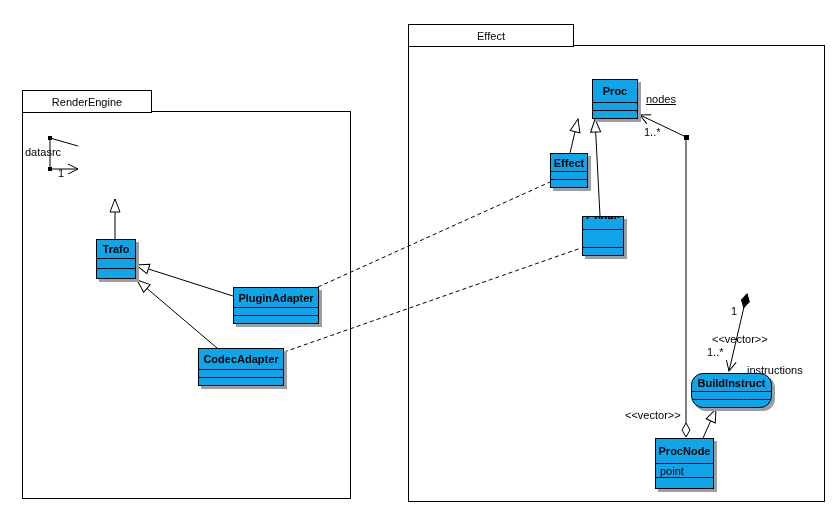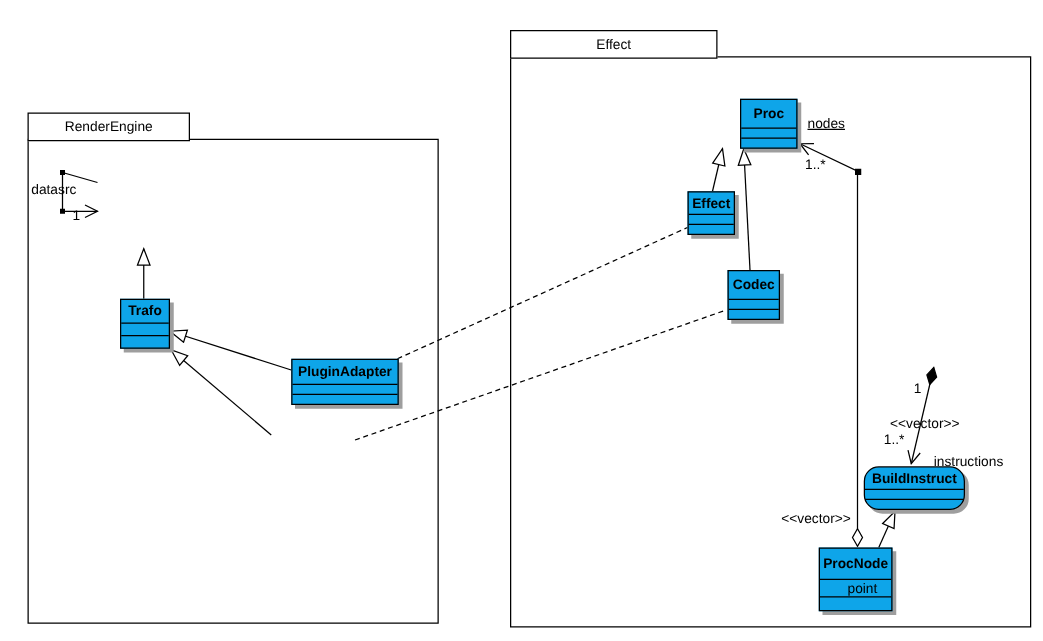--- a/index.html
+++ b/index.html
@@ -14,37 +14,37 @@
 
   
   .cls{position:absolute;background:#0ea5e9;border:1px solid #000;
        box-shadow:3px 3px 0 #9e9e9e;display:flex;flex-direction:column;z-index:3;}
   .cls .name{flex:1 1 auto;display:flex;align-items:center;justify-content:center;
              font-weight:bold;font-size:11px;color:#000;white-space:nowrap;overflow:hidden;}
   .cls .hdr{flex:1 1 auto;display:flex;flex-direction:column;align-items:center;justify-content:center;gap:4px;}
   .cls .stereo{font-size:11px;font-weight:normal;}
   .cls .iname{font-weight:bold;font-style:italic;font-size:11px;}
   .cls .row{flex:0 0 auto;border-top:1px solid #000;}
-  .cls .attr{display:flex;align-items:center;padding-left:22px;
+  .cls .attr{display:flex;align-items:center;padding-left:4px;
              font-size:11px;color:#000;}
 
   
   #c-procnode{left:78px;top:136px;width:78px;height:61px;}
   #c-procnode .row{height:8px;}
   #c-trafo{left:96px;top:239px;width:38px;height:38px;}
   #c-trafo .row{height:9px;}
   #c-pluginadapter{left:233px;top:287px;width:84px;height:35px;}
   #c-pluginadapter .row{height:7px;}
   #c-codecadapter{left:198px;top:348px;width:84px;height:36px;}
   #c-codecadapter .row{height:7px;}
   #c-proc{left:592px;top:79px;width:44px;height:38px;}
   #c-proc .row{height:7px;}
   #c-effect{left:550px;top:153px;width:36px;height:33px;}
   #c-effect .row{height:7px;}
-  #c-codec{left:582px;top:216px;width:40px;height:38px;}
+  #c-codec{left:582px;top:216px;width:40px;height:38px;gap:10px;}
   #c-codec .row{height:7px;}
   #c-procpatt{left:726px;top:257px;width:50px;height:35px;}
   #c-procpatt .row{height:7px;}
   #c-buildinstruct{left:691px;top:373px;width:79px;height:33px;border-radius:12px;}
   #c-buildinstruct .row{height:7px;}
   #c-doattach{left:655px;top:438px;width:57px;height:49px;}
   #c-doattach .attr{height:13px;}
   #c-doattach .row2{height:10px;border-top:1px solid #000;}
 
   
@@ -129,20 +129,25 @@
     <div class="row"></div>
     <div class="row"></div>
   </div>
 
   <div class="cls" id="c-pluginadapter">
     <div class="name">PluginAdapter</div>
     <div class="row"></div>
     <div class="row"></div>
   </div>
 
+  <div class="cls" id="c-codecadapter">
+    <div class="name">CodecAdapter</div>
+    <div class="row"></div>
+    <div class="row"></div>
+  </div>
 
   <div class="cls" id="c-proc">
     <div class="name">Proc</div>
     <div class="row"></div>
     <div class="row"></div>
   </div>
 
   <div class="cls" id="c-effect">
     <div class="name">Effect</div>
     <div class="row"></div>

